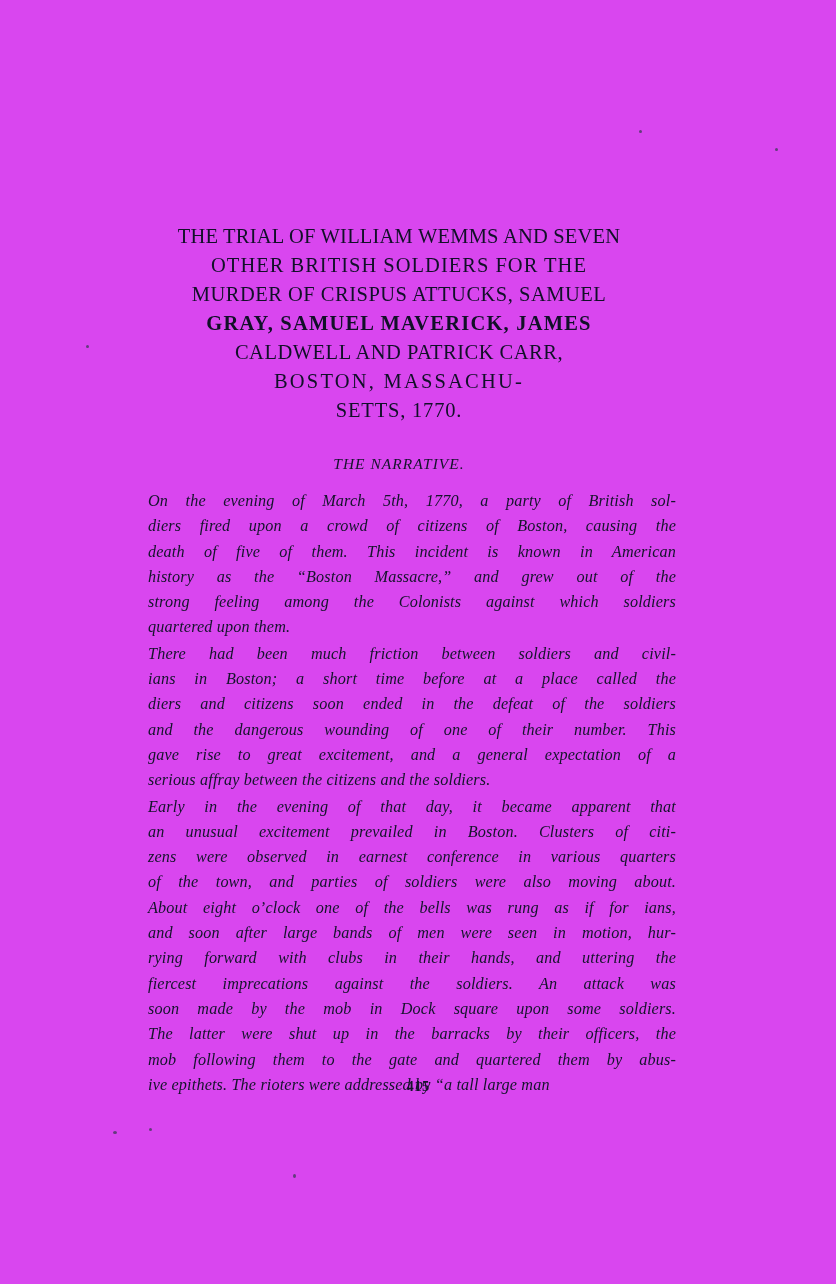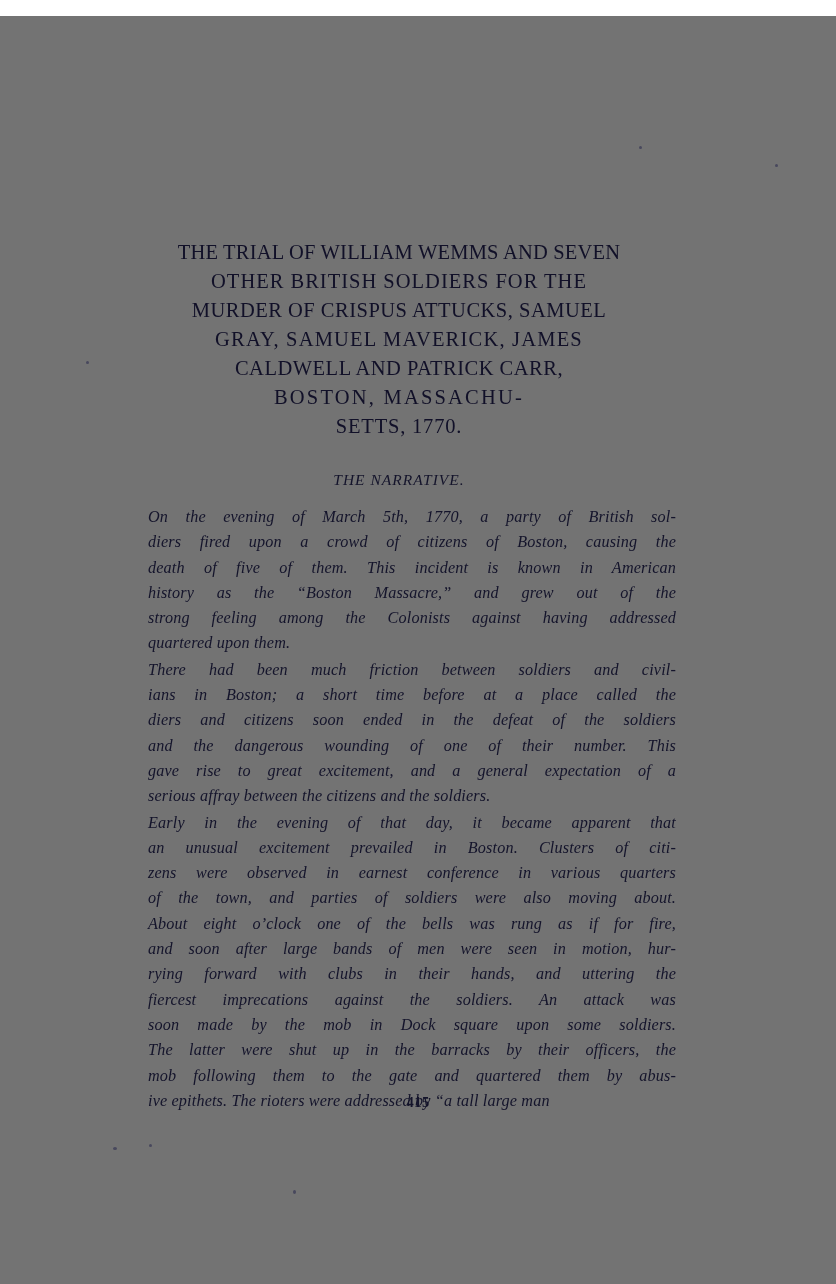--- a/index.html
+++ b/index.html
@@ -11,22 +11,21 @@
     width: 836px;
     height: 1284px;
     position: relative;
     font-family: "Liberation Serif", serif;
     color: #14142b;
     overflow: hidden;
   }
   .page {
     position: absolute;
     inset: 0;
-    background: #737373;
-    margin-top: 16px;
+    background: #d946ef;
   }
   .speck {
     position: absolute;
     background: #3a3a55;
     border-radius: 50%;
     opacity: .75;
   }
   .content {
     position: absolute;
     left: 122px;
@@ -42,21 +41,21 @@
     margin: 0;
     color: #111028;
   }
   .title .l {
     display: block;
     white-space: nowrap;
   }
   .title .l1 { letter-spacing: .2px; }
   .title .l2 { letter-spacing: 1.0px; }
   .title .l3 { letter-spacing: .5px; }
-  .title .l4 { letter-spacing: 1.2px; }
+  .title .l4 { letter-spacing: 1.2px; font-weight: bold; }
   .title .l5 { letter-spacing: .5px; }
   .title .l6 { letter-spacing: 2.2px; font-family: Liberation Serif, serif; }
   .title .l7 { letter-spacing: .8px; }
   .subtitle {
     text-align: center;
     font-size: 15.5px;
     letter-spacing: 1.0px;
     margin: 30px 0 16px 0;
     font-style: italic;
   }
@@ -119,39 +118,39 @@
       <span class="l l7">SETTS,  1770.</span>
     </h1>
 
     <div class="subtitle">THE NARRATIVE.</div>
 
     <p class="para">
       <span class="line j">On the evening of March 5th, 1770, a party of British sol-</span>
       <span class="line j">diers fired upon a crowd of citizens of Boston, causing the</span>
       <span class="line j">death of five of them.   This incident is known in American</span>
       <span class="line j">history  as  the  “Boston  Massacre,”  and  grew  out  of  the</span>
-      <span class="line j">strong  feeling  among  the  Colonists  against  having  addressed</span>
+      <span class="line j">strong  feeling  among  the  Colonists  against  which  soldiers</span>
       <span class="line j last">quartered  upon  them.</span>
     </p>
 
     <p class="para">
       <span class="line j">There  had  been  much  friction  between  soldiers  and  civil-</span>
       <span class="line j">ians  in  Boston;  a  short  time  before  at  a  place  called  the</span>
       <span class="line j">diers and citizens soon ended in the defeat of the soldiers</span>
       <span class="line j">and the dangerous wounding of one of their number.   This</span>
       <span class="line j">gave rise to great excitement, and a general expectation of a</span>
       <span class="line j last">serious  affray  between  the  citizens  and  the  soldiers.</span>
     </p>
 
     <p class="para">
       <span class="line j">Early in the evening of that day, it became apparent that</span>
       <span class="line j">an unusual excitement prevailed in Boston.   Clusters of citi-</span>
       <span class="line j">zens were observed in earnest conference in various quarters</span>
       <span class="line j">of the town, and parties of soldiers were also moving about.</span>
-      <span class="line j">About eight o’clock one of the bells was rung as if for fire,</span>
+      <span class="line j">About eight o’clock one of the bells was rung as if for ians,</span>
       <span class="line j">and soon after large bands of men were seen in motion, hur-</span>
       <span class="line j">rying forward with clubs in their hands, and uttering the</span>
       <span class="line j">fiercest imprecations against the soldiers.   An  attack  was</span>
       <span class="line j">soon made by the mob in Dock square upon some soldiers.</span>
       <span class="line j">The latter were shut up in the barracks by their officers, the</span>
       <span class="line j">mob following them to the gate and quartered them by abus-</span>
       <span class="line j last">ive epithets.   The rioters were addressed by “a tall large man</span>
     </p>
 
   </div>

